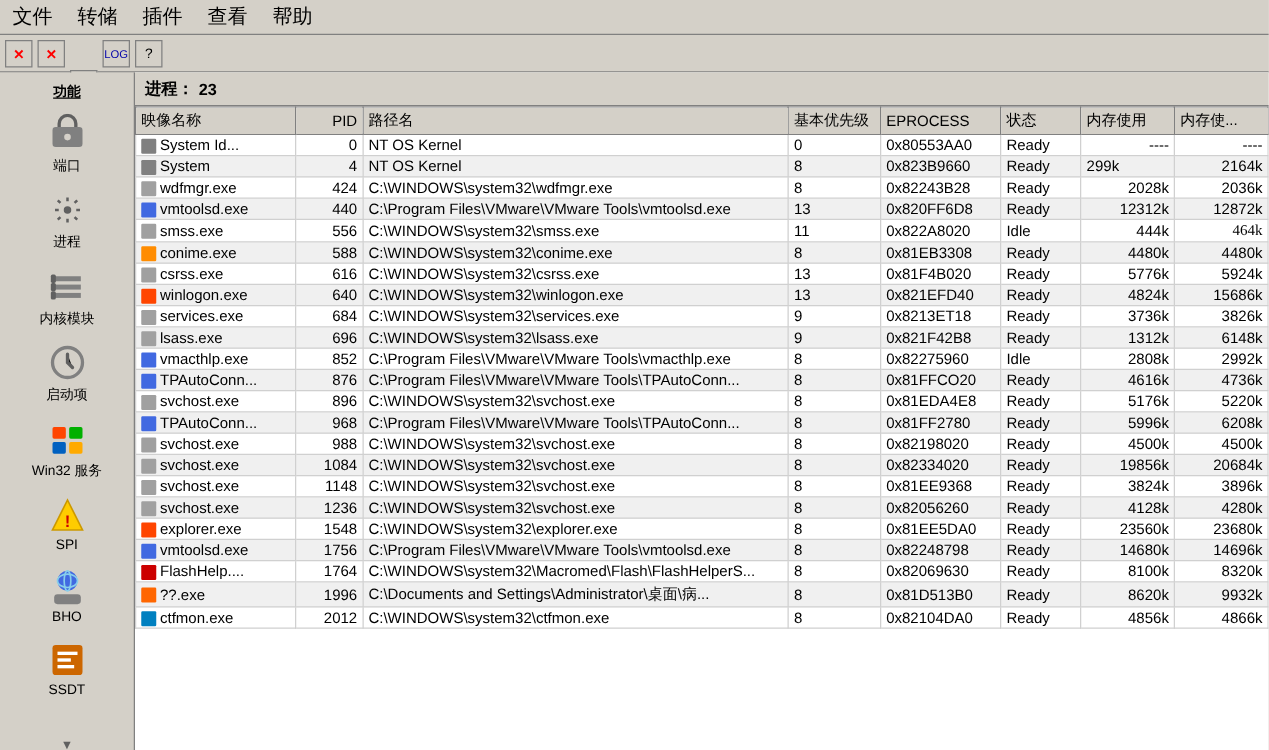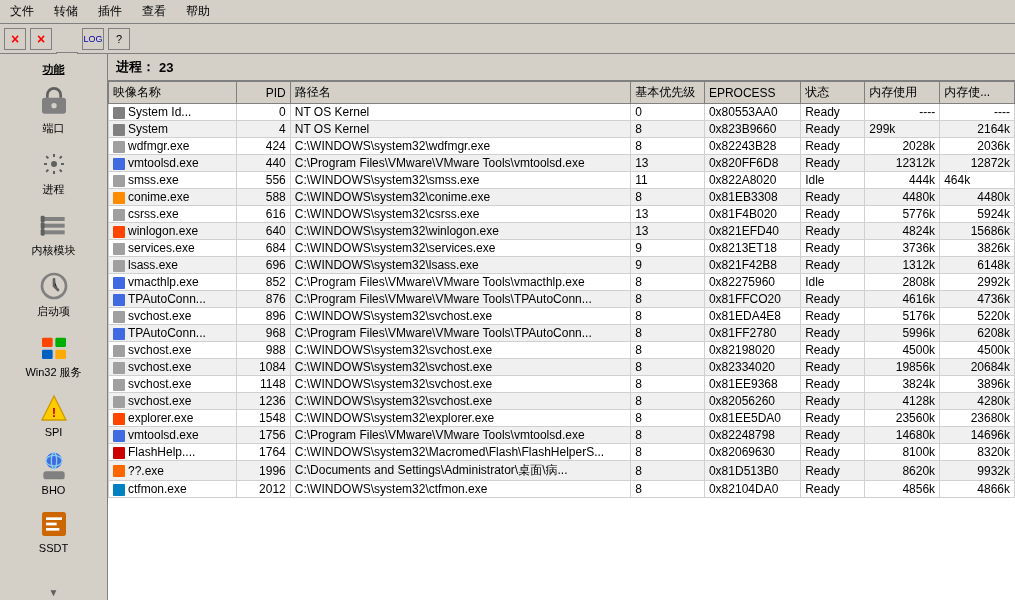--- a/index.html
+++ b/index.html
@@ -1,20 +1,20 @@
 <!DOCTYPE html>
 <html><head>
   <meta charset="utf-8">
   <style>
     * { margin: 0; padding: 0; box-sizing: border-box; }
     body { font-family: "SimSun", "宋体", sans-serif; font-size: 12px; background: #d4d0c8; width: 1015px; height: 600px; overflow: hidden; }
     
     
     .menu-bar { background: #d4d0c8; border-bottom: 1px solid #808080; padding: 2px 4px; display: flex; gap: 8px; }
-    .menu-item { padding: 1px 6px; cursor: pointer; font-size: 12px; }
+    .menu-item { padding: 1px 6px; cursor: pointer; font-size: 16px; }
     
     
     .toolbar { background: #d4d0c8; border-bottom: 1px solid #808080; padding: 3px 4px; display: flex; align-items: center; gap: 4px; height: 30px; }
     .toolbar-btn { width: 22px; height: 22px; background: #d4d0c8; border: 1px solid #808080; cursor: pointer; display: flex; align-items: center; justify-content: center; font-size: 10px; }
     .toolbar-btn.red { color: red; font-weight: bold; }
     .toolbar-btn.blue { color: #0000cc; font-size: 9px; }
     
     
     .main-layout { display: flex; height: calc(600px - 52px); }
     
@@ -243,21 +243,21 @@
             <tr>
     <td>
       <span style="display:inline-block; width:12px; height:12px; background:#a0a0a0; vertical-align:middle; margin-right:3px; border-radius:1px;"></span>smss.exe
     </td>
     <td class="cell-pid">556</td>
     <td>C:\WINDOWS\system32\smss.exe</td>
     <td>11</td>
     <td>0x822A8020</td>
     <td>Idle</td>
     <td style="text-align:right;">444k</td>
-    <td style="text-align:left;">464k</td>
+    <td style="text-align:right;font-family:Liberation Serif, serif;">464k</td>
   </tr>
             <tr>
     <td>
       <span style="display:inline-block; width:12px; height:12px; background:#ff8c00; vertical-align:middle; margin-right:3px; border-radius:1px;"></span>conime.exe
     </td>
     <td class="cell-pid">588</td>
     <td>C:\WINDOWS\system32\conime.exe</td>
     <td>8</td>
     <td>0x81EB3308</td>
     <td>Ready</td>

